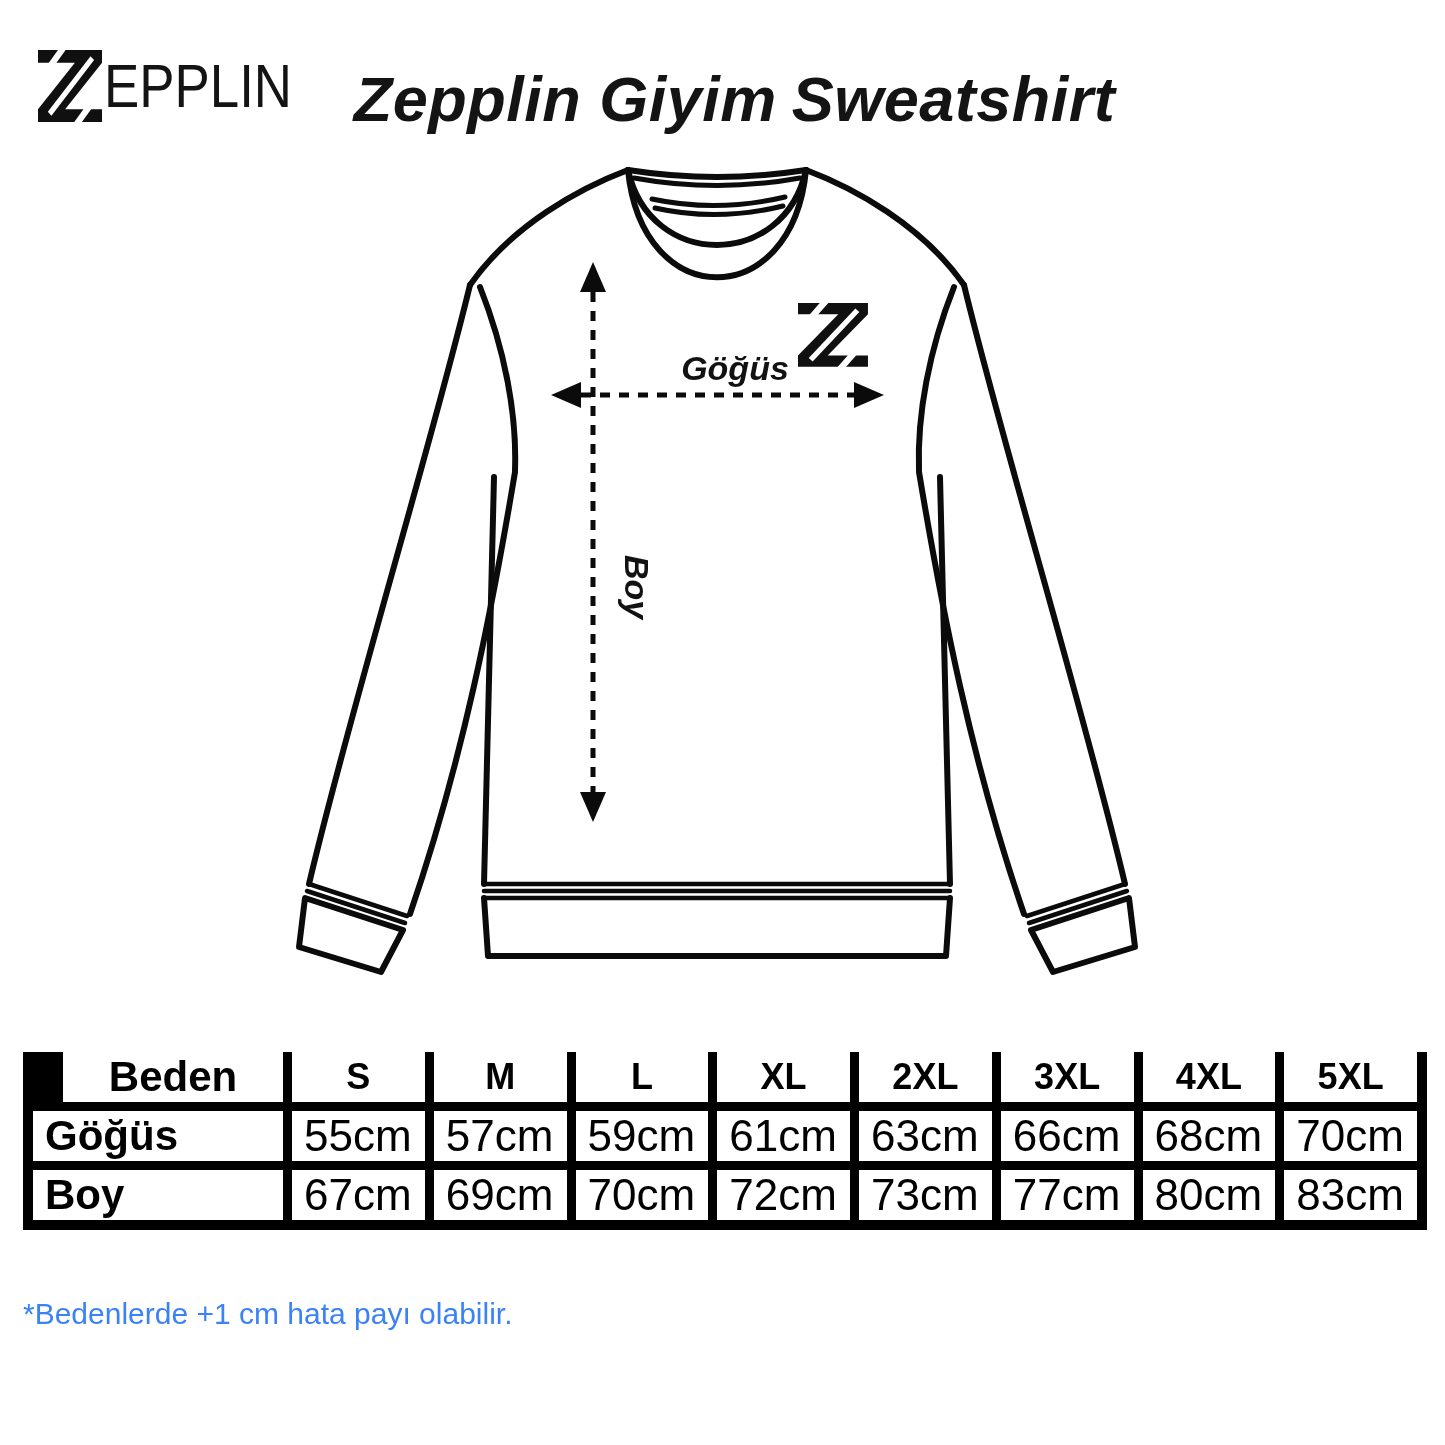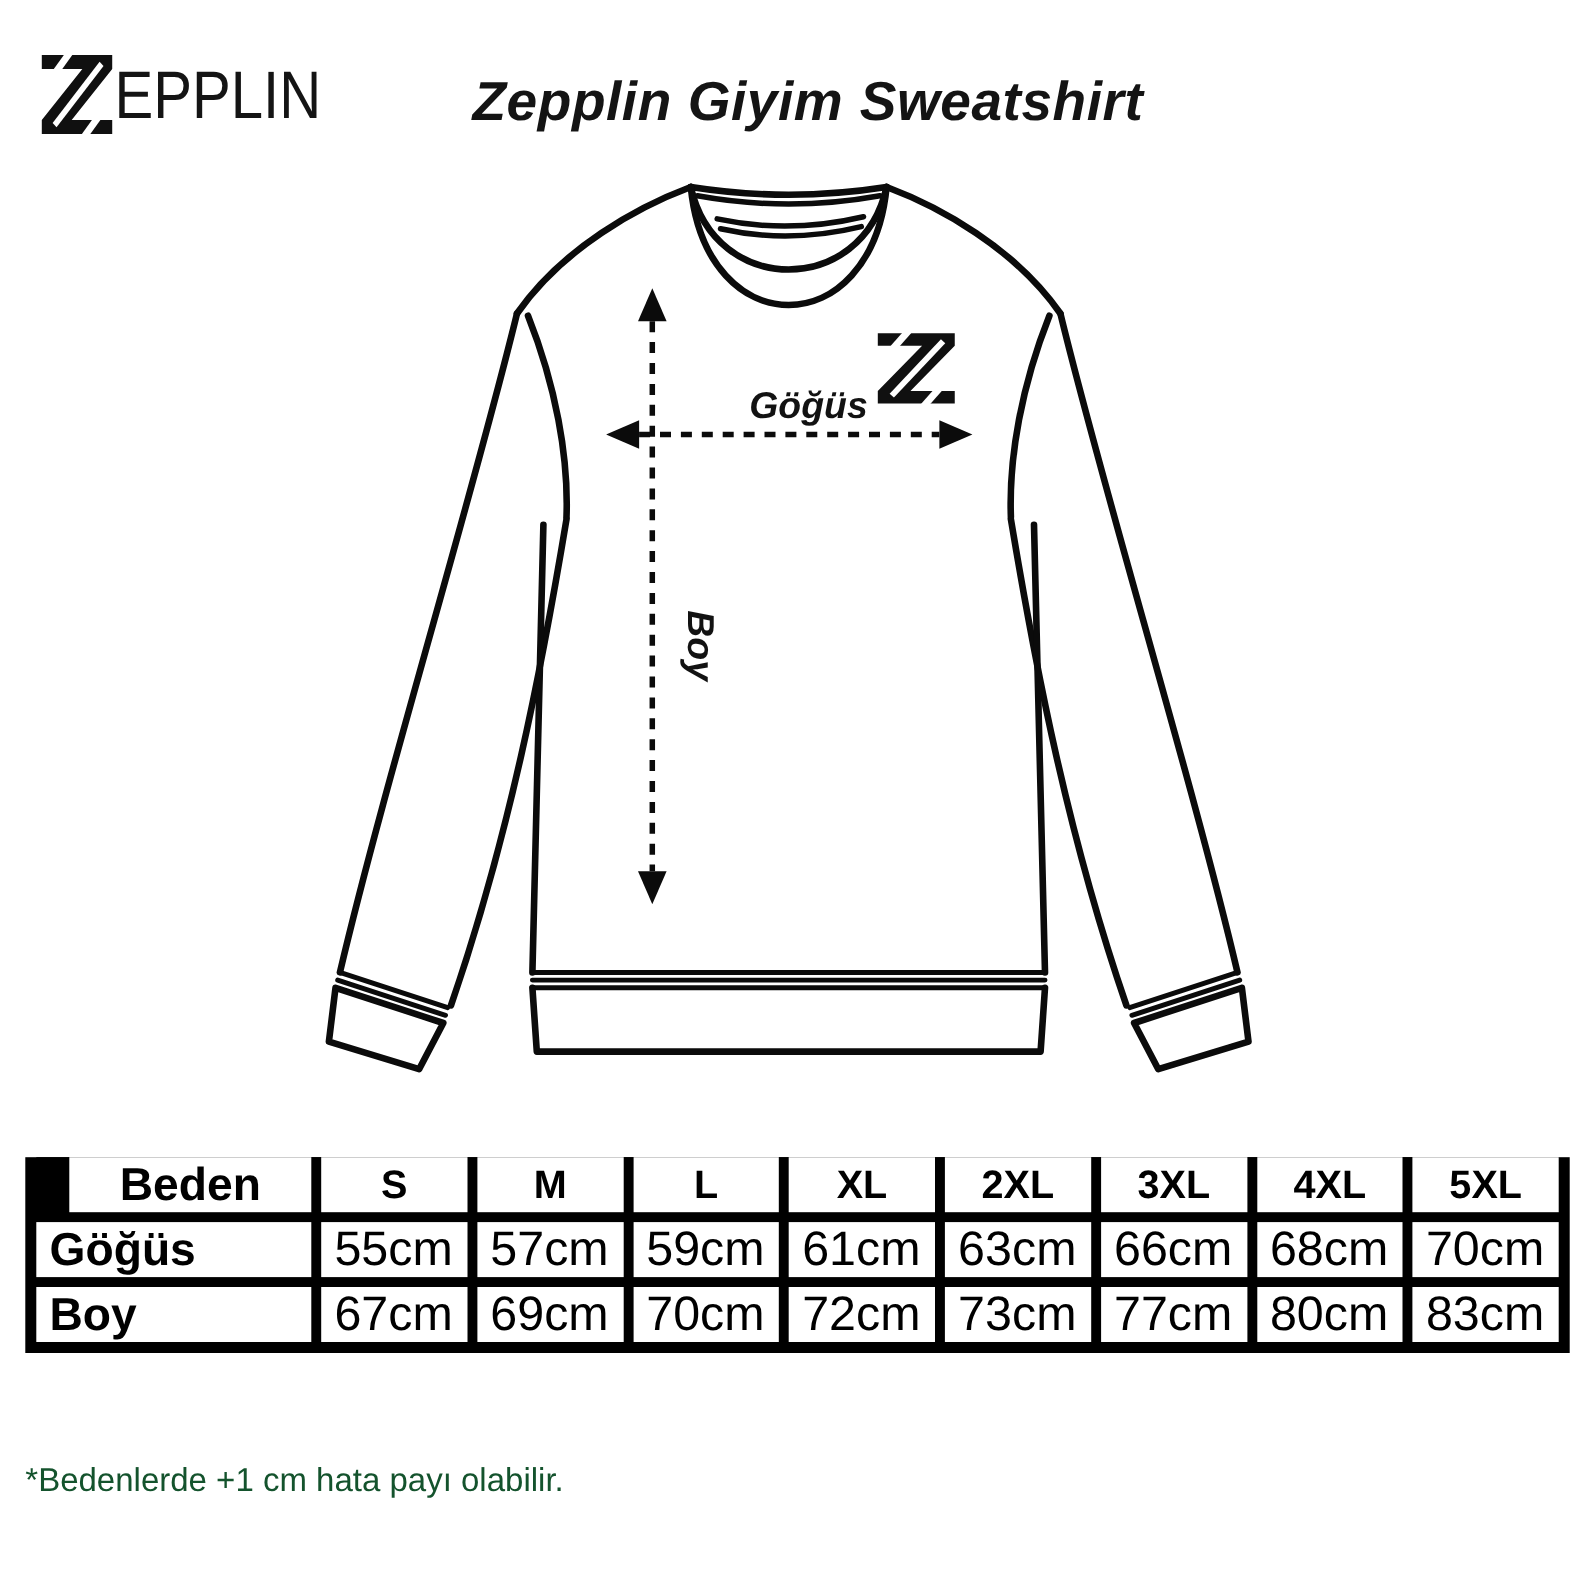--- a/index.html
+++ b/index.html
@@ -9,21 +9,21 @@
   }
 
   
   .brand-logo { position:absolute; left:36px; top:36px; }
   .logo-text { font-family:"Liberation Sans", sans-serif; font-size:61px; font-weight:400;
                fill:#141414; letter-spacing:0px; }
 
   
   .main-title {
     position:absolute; left:0; right:0; top:63px; text-align:center;
-    font-style:italic; font-size:50px; font-weight:700; color:#141414;
+    font-style:italic; font-size:63px; font-weight:700; color:#141414;
     letter-spacing:0.5px;
     padding-left:24px;
   }
   .title-product { font-weight:900; margin-left:15px; }
 
   
   .sketch { position:absolute; left:280px; top:150px; }
   .outline  { fill:none; stroke:#0b0b0b; stroke-width:6; stroke-linecap:round; stroke-linejoin:round; }
   .outline2 { fill:none; stroke:#0b0b0b; stroke-width:5; stroke-linecap:round; }
   .seam     { fill:none; stroke:#0b0b0b; stroke-width:4.5; stroke-linecap:round; }
@@ -50,21 +50,21 @@
   }
   .cell { background:#fff; color:#000; height:50px; display:flex; align-items:center; box-sizing:border-box; }
   .corner-head { justify-content:center; font-weight:700; font-size:42px;margin-left:30px; }
   .size-head   { justify-content:center; font-weight:700; font-size:36px; }
   .row-label   { justify-content:flex-start; padding-left:12px; font-weight:700; font-size:42px; }
   .value       { justify-content:flex-start; padding-left:12px; font-weight:400; font-size:44px; }
 
   
   .footnote {
     position:absolute; left:23px; top:1297px;
-    font-size:30px; font-weight:400; color:#14532d;margin-top:32px;
+    font-size:30px; font-weight:400; color:#3b82f6;
   }
 </style>
 </head>
 <body>
 
 <div class="page">
 
   <svg class="brand-logo" width="320" height="100" viewBox="0 0 320 100">
     <defs>
       <g id="z-glyph">

